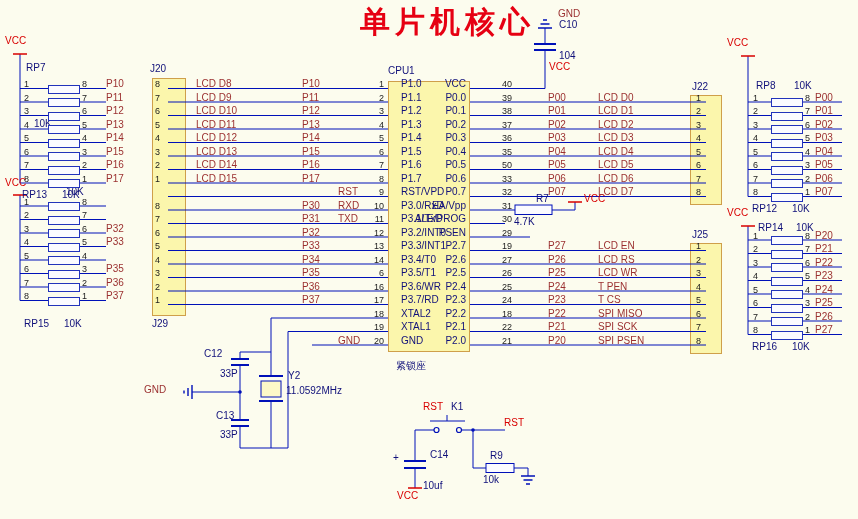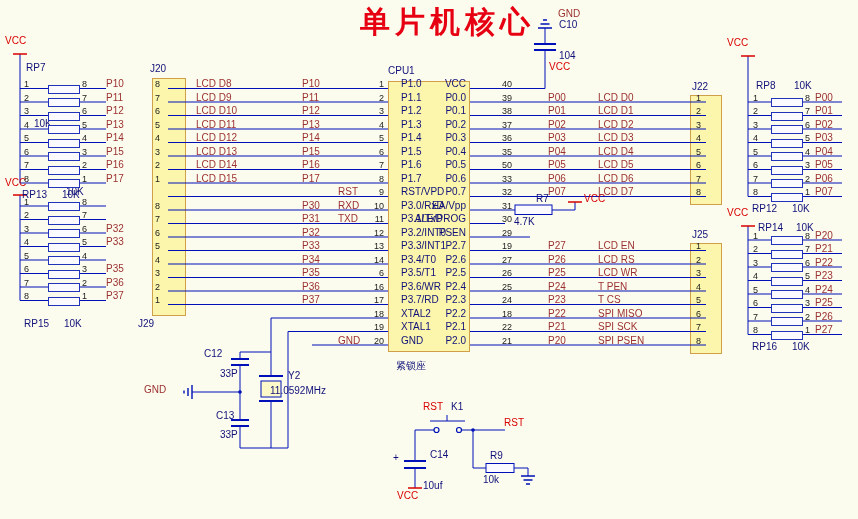--- a/index.html
+++ b/index.html
@@ -100,21 +100,21 @@
   <div class="t red" style="left:5px;top:177px">VCC</div>
   <div class="t red" style="left:727px;top:37px">VCC</div>
   <div class="t red" style="left:727px;top:207px">VCC</div>
   <div class="t red" style="left:549px;top:61px">VCC</div>
   <div class="t red" style="left:584px;top:193px">VCC</div>
   <div class="t red" style="left:397px;top:490px">VCC</div>
   <div class="t maroon" style="left:558px;top:8px">GND</div>
   <div class="t maroon" style="left:144px;top:384px">GND</div>
 
   <div class="t navy" style="left:150px;top:63px">J20</div>
-  <div class="t navy" style="left:138px;top:318px">J29</div>
+  <div class="t navy" style="left:152px;top:318px">J29</div>
   <div class="t navy" style="left:692px;top:81px">J22</div>
   <div class="t navy" style="left:692px;top:229px">J25</div>
   <div class="t navy" style="left:388px;top:65px">CPU1</div>
   <div class="t navy" style="left:396px;top:360px">紧锁座</div>
 
   <div class="t navy" style="left:26px;top:62px">RP7</div>
   <div class="t navy" style="left:34px;top:118px">10K</div>
   <div class="t navy" style="left:66px;top:186px">10K</div>
   <div class="t navy" style="left:22px;top:189px">RP13</div>
   <div class="t navy" style="left:62px;top:189px">10K</div>
@@ -129,21 +129,21 @@
   <div class="t navy" style="left:752px;top:341px">RP16</div>
   <div class="t navy" style="left:792px;top:341px">10K</div>
 
   <div class="t navy" style="left:559px;top:19px">C10</div>
   <div class="t navy" style="left:559px;top:50px">104</div>
   <div class="t navy" style="left:204px;top:348px">C12</div>
   <div class="t navy" style="left:220px;top:368px">33P</div>
   <div class="t navy" style="left:216px;top:410px">C13</div>
   <div class="t navy" style="left:220px;top:429px">33P</div>
   <div class="t navy" style="left:288px;top:370px">Y2</div>
-  <div class="t navy" style="left:270px;top:385px">11.0592MHz</div>
+  <div class="t navy" style="left:286px;top:385px">11.0592MHz</div>
   <div class="t navy" style="left:536px;top:193px">R7</div>
   <div class="t navy" style="left:514px;top:216px">4.7K</div>
   <div class="t navy" style="left:490px;top:450px">R9</div>
   <div class="t navy" style="left:483px;top:474px">10k</div>
   <div class="t navy" style="left:430px;top:449px">C14</div>
   <div class="t navy" style="left:393px;top:452px">+</div>
   <div class="t navy" style="left:423px;top:480px">10uf</div>
   <div class="t red" style="left:423px;top:401px">RST</div>
   <div class="t navy" style="left:451px;top:401px">K1</div>
   <div class="t red" style="left:504px;top:417px">RST</div>

